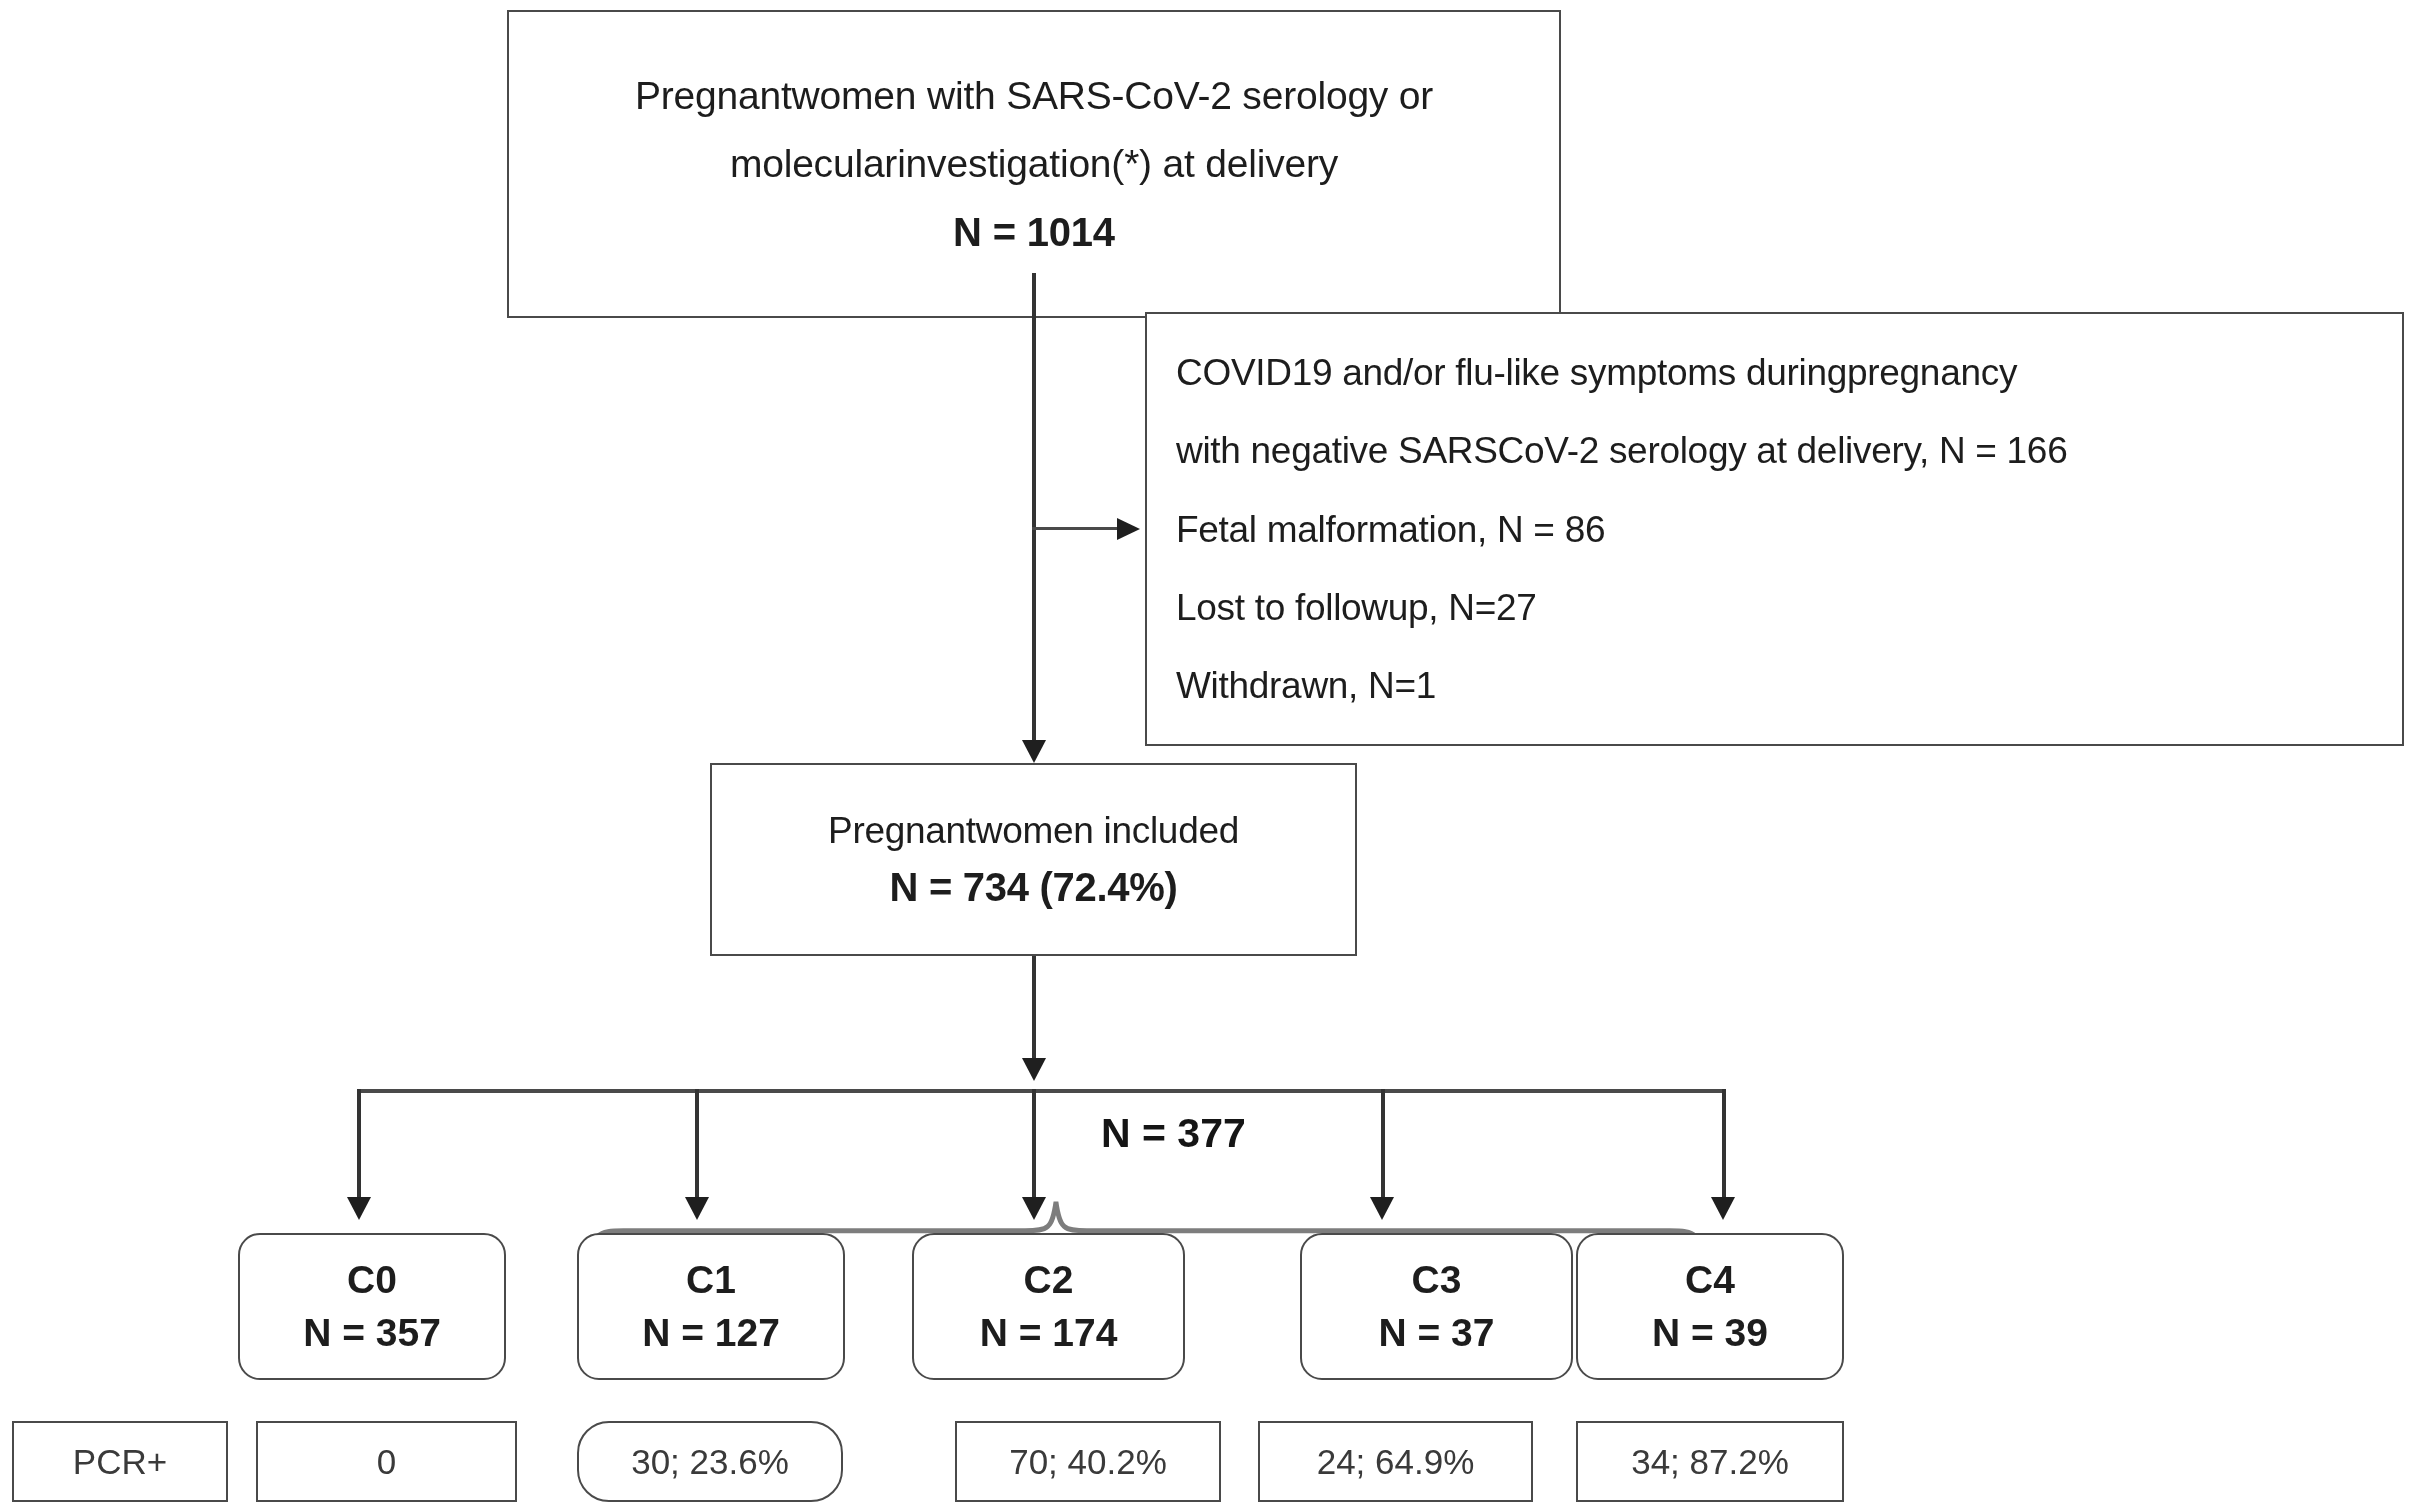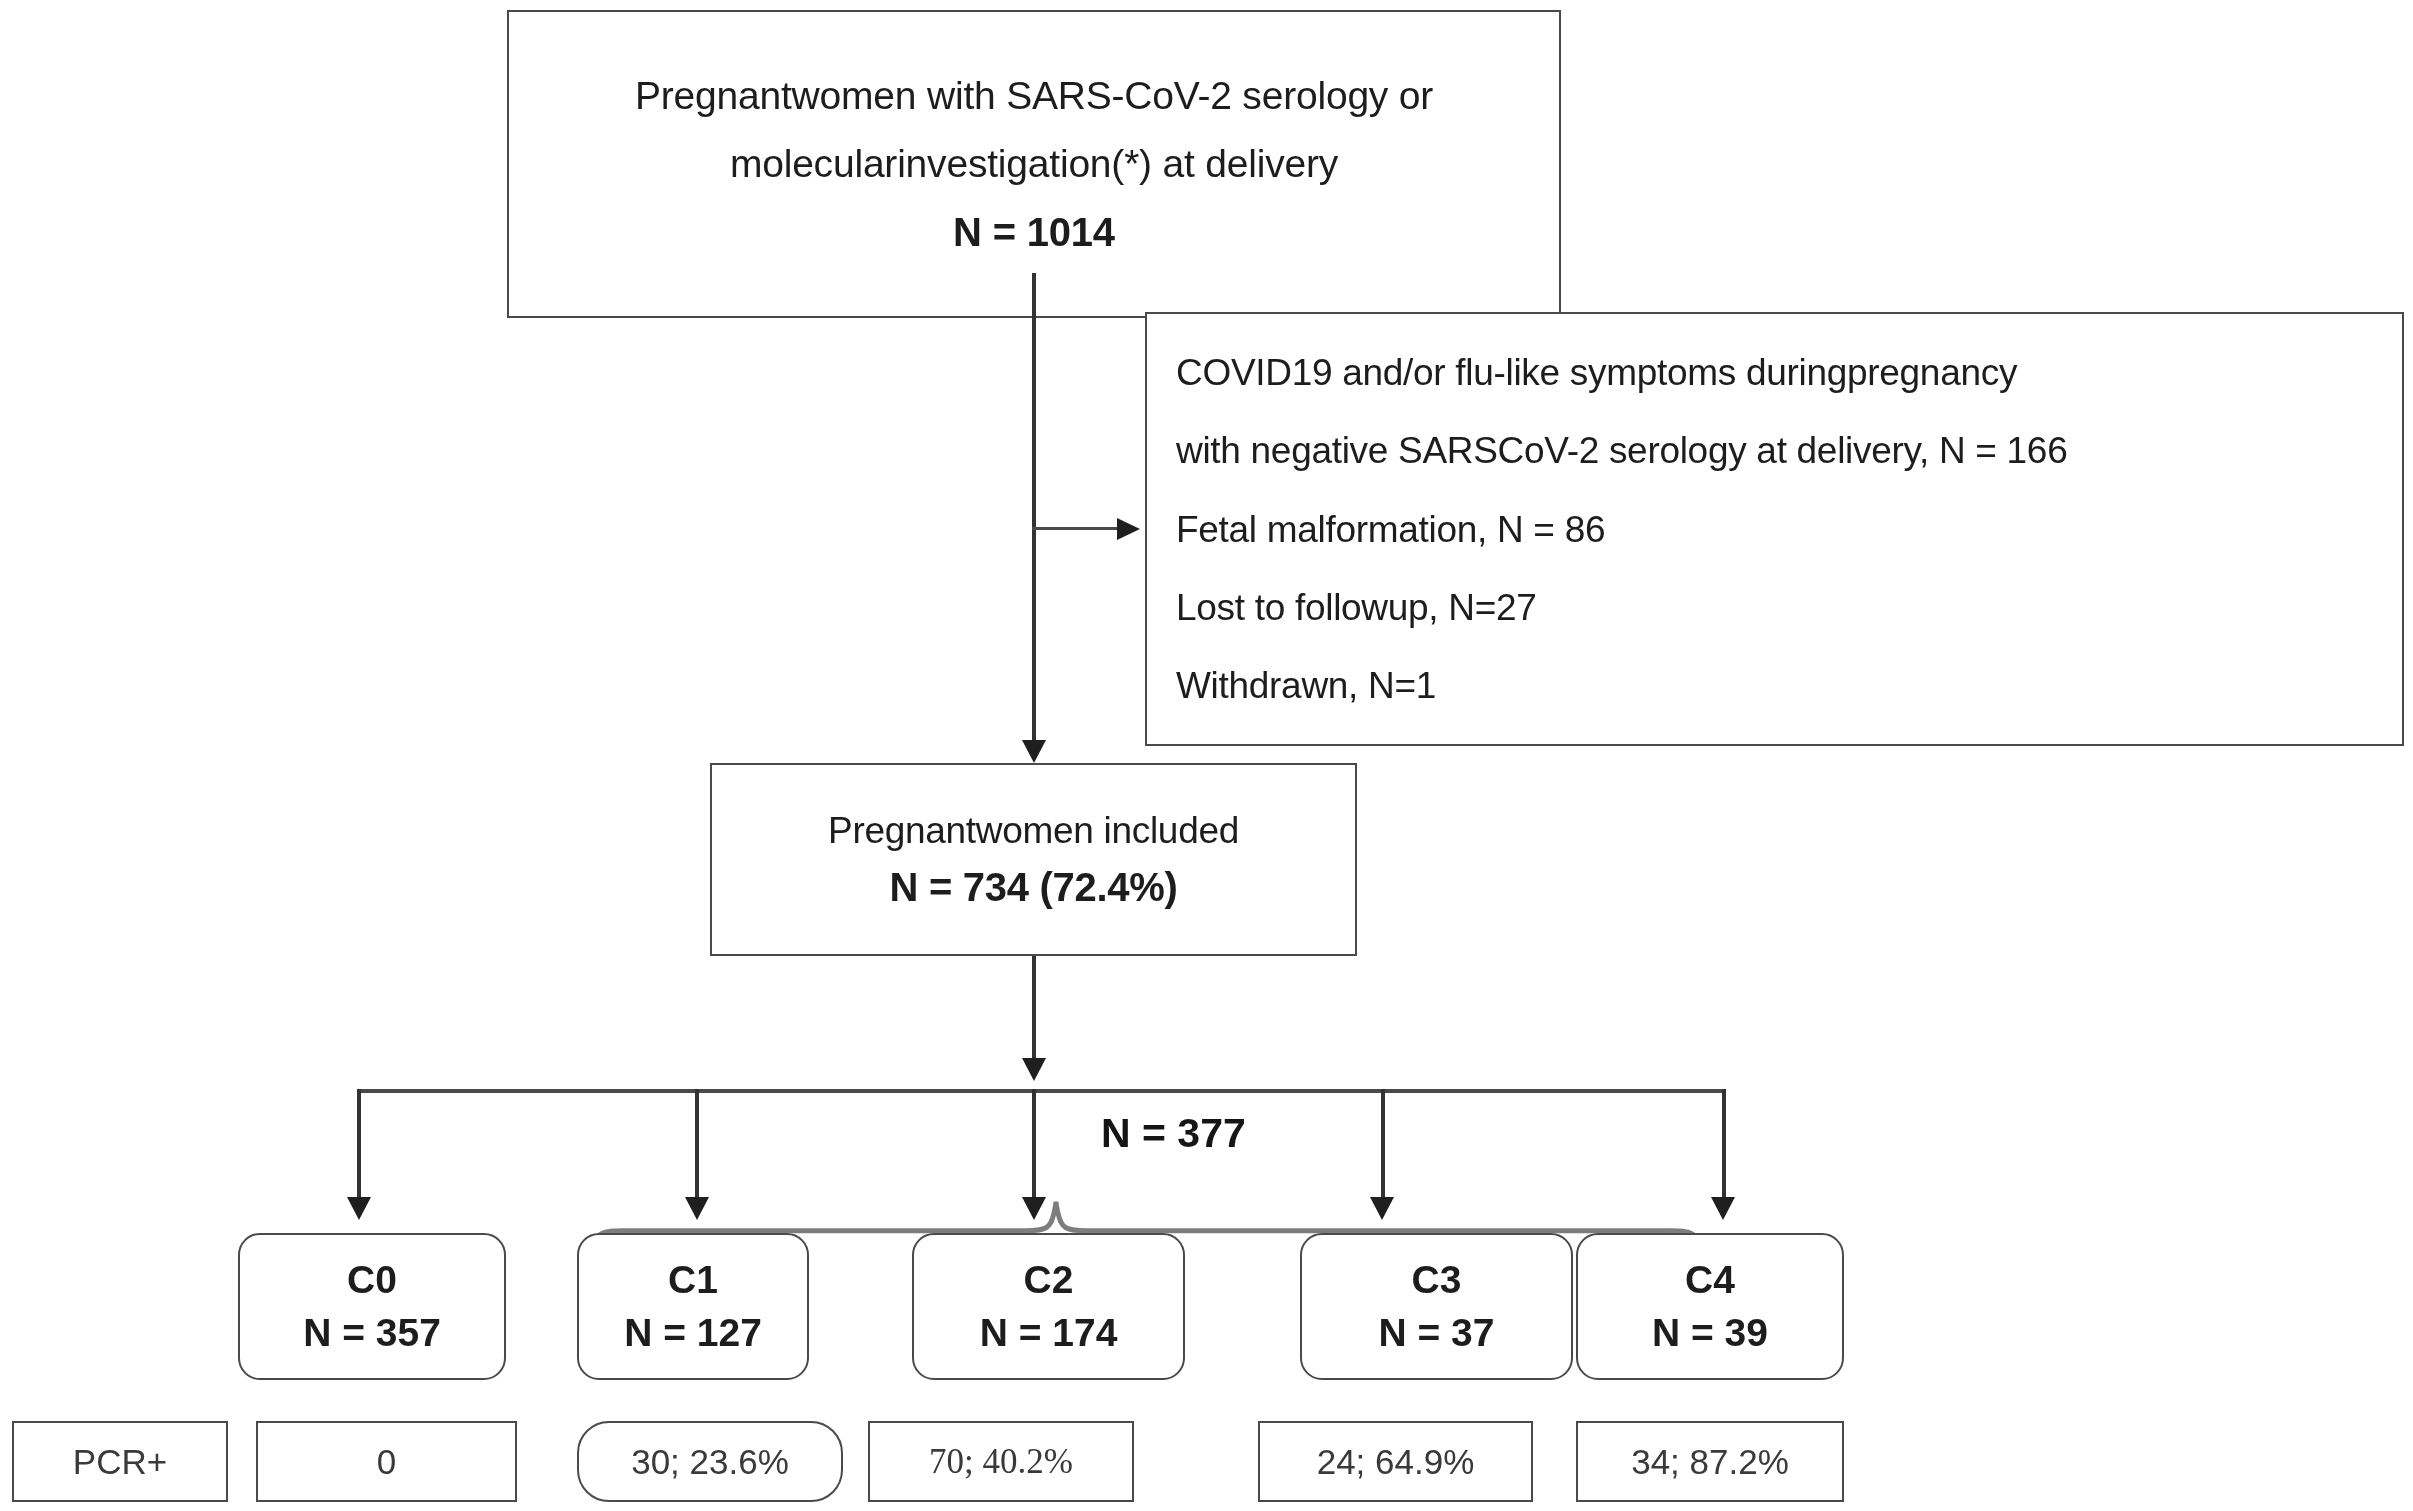--- a/index.html
+++ b/index.html
@@ -229,21 +229,21 @@
              C 1156 150, 1164 152, 1164 190" fill="none" stroke="#7d7d7d" stroke-width="5" stroke-linecap="round"></path>
   </svg>
 
   <div id="n377-label">N = 377</div>
 
   <div class="box group-box" style="left:238px; width:268px;">
     <div class="gl">C0</div>
     <div class="gl">N = 357</div>
   </div>
 
-  <div class="box group-box" style="left:577px; width:232px;">
+  <div class="box group-box" style="left:577px; width:268px;">
     <div class="gl">C1</div>
     <div class="gl">N = 127</div>
   </div>
 
   <div class="box group-box" style="left:912px; width:273px;">
     <div class="gl">C2</div>
     <div class="gl">N = 174</div>
   </div>
 
   <div class="box group-box" style="left:1300px; width:273px;">
@@ -261,21 +261,21 @@
   </div>
 
   <div class="box pcr-box" style="left:256px; width:261px;">
     <div class="pl">0</div>
   </div>
 
   <div class="box pcr-box" style="left:577px; width:266px;border-radius:32px;">
     <div class="pl">30; 23.6%</div>
   </div>
 
-  <div class="box pcr-box" style="left:868px; width:266px;font-family:Liberation Serif, serif;">
+  <div class="box pcr-box" style="left:955px; width:266px;">
     <div class="pl">70; 40.2%</div>
   </div>
 
   <div class="box pcr-box" style="left:1258px; width:275px;">
     <div class="pl">24; 64.9%</div>
   </div>
 
   <div class="box pcr-box" style="left:1576px; width:268px;">
     <div class="pl">34; 87.2%</div>
   </div>

